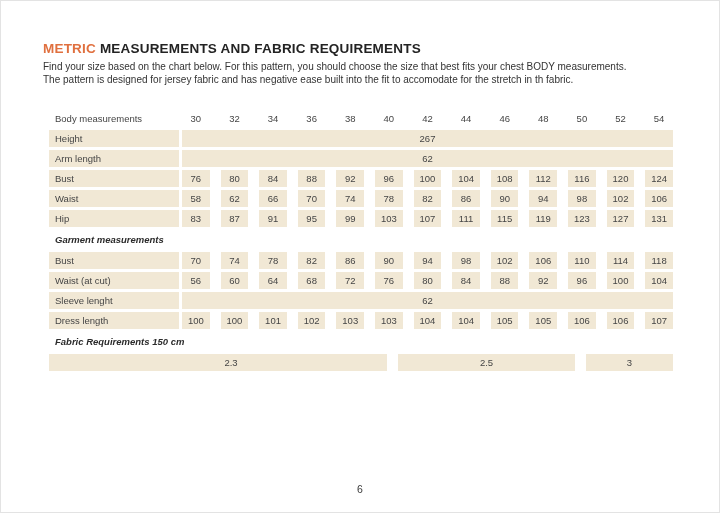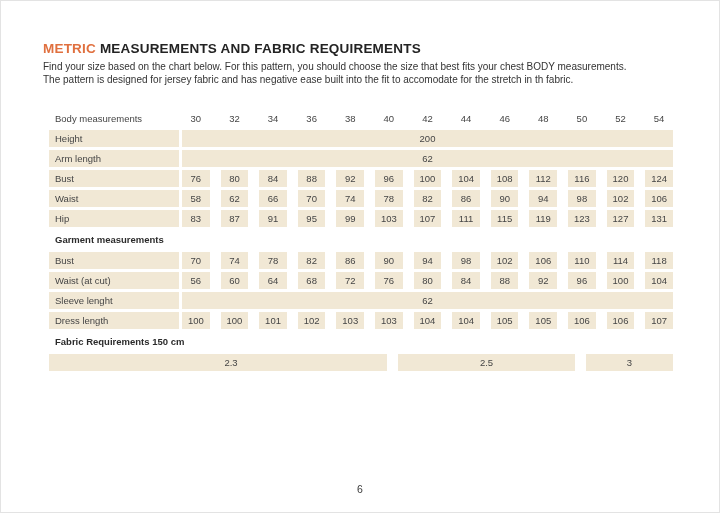--- a/index.html
+++ b/index.html
@@ -37,21 +37,21 @@
   }
   .t-vals{flex:1;display:flex;gap:11px;min-width:0;}
   .t-cell{
     flex:1;display:flex;align-items:center;justify-content:center;
     background:var(--beige);font-size:9.5px;color:var(--cell-ink);
   }
   .t-row.header .t-label,
   .t-row.header .t-cell{background:transparent;}
   .t-row.section{margin:4px 0 4px 0;}
   .t-row.section .t-label{
-    width:auto;flex:1;background:transparent;font-weight:bold;color:#2b2b2b;
+    width:auto;flex:1;background:transparent;font-weight:bold;color:#2b2b2b;font-style:italic;
   }
   .page-number{
     position:absolute;left:0;right:0;bottom:17px;text-align:center;
     font-size:10.5px;color:#3a3a3a;
   }
 </style>
 </head>
 <body>
 
 <div class="page">
@@ -75,21 +75,21 @@
           <div class="t-cell">46</div>
           <div class="t-cell">48</div>
           <div class="t-cell">50</div>
           <div class="t-cell">52</div>
           <div class="t-cell">54</div>
         </div>
       </div>
       <div class="t-row">
         <div class="t-label">Height</div>
         <div class="t-vals">
-          <div class="t-cell">200</div>
+          <div class="t-cell">267</div>
         </div>
       </div>
       <div class="t-row">
         <div class="t-label">Arm length</div>
         <div class="t-vals">
           <div class="t-cell">62</div>
         </div>
       </div>
       <div class="t-row">
         <div class="t-label">Bust</div>

